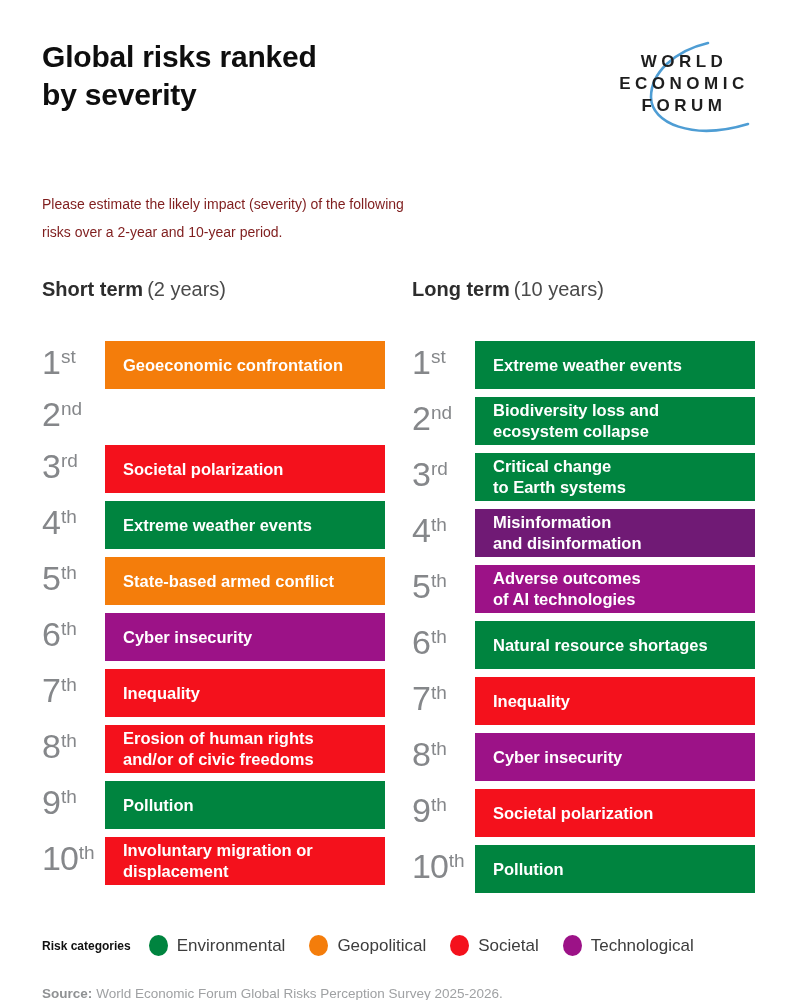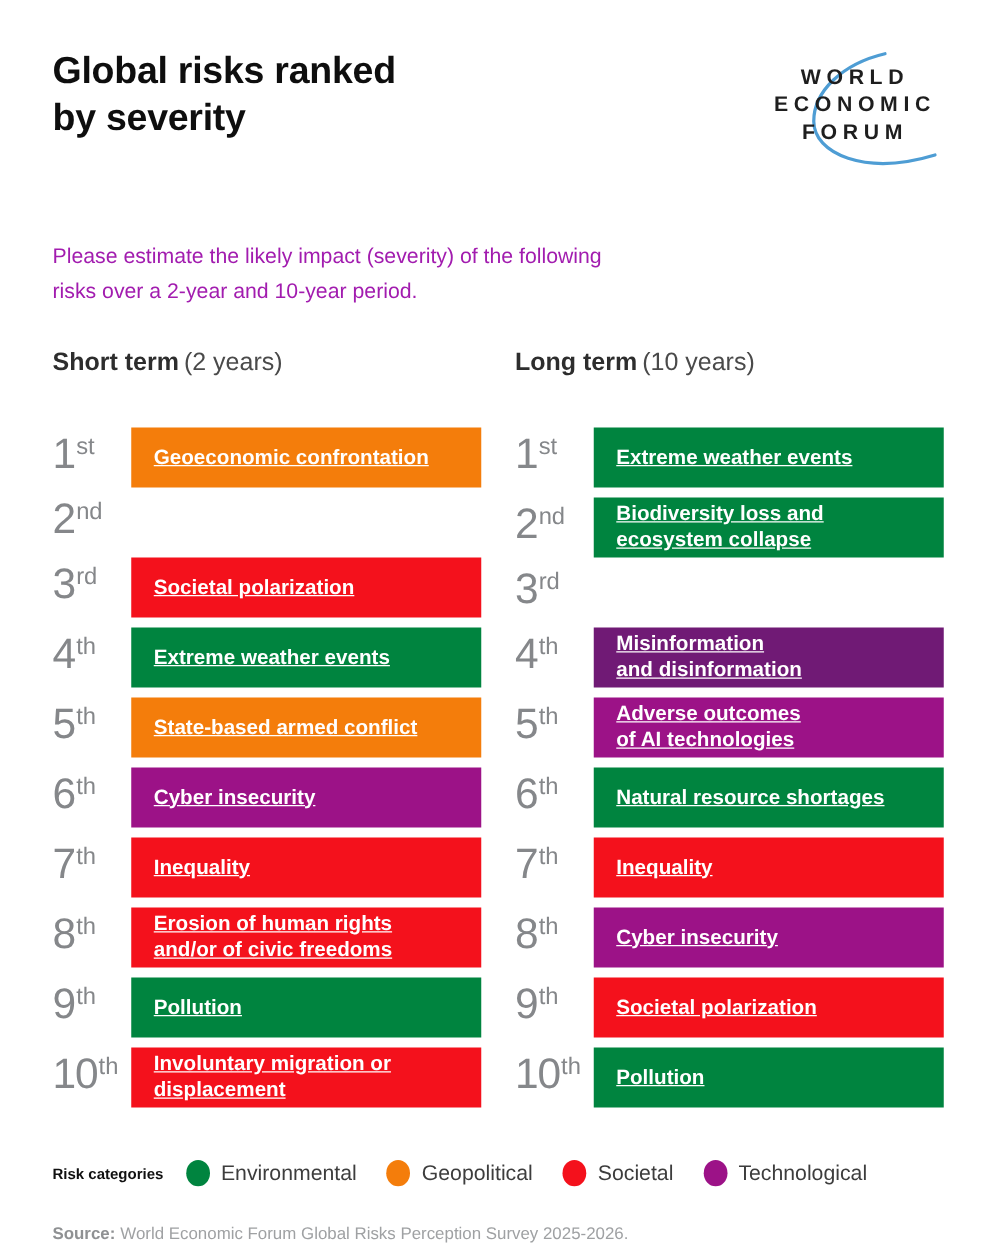--- a/index.html
+++ b/index.html
@@ -14,21 +14,21 @@
 
   .header { display: flex; justify-content: space-between; align-items: flex-start; }
   .title {
     font-size: 30px; line-height: 38px; font-weight: 700; color: #0e0e0e;
     white-space: pre-line; letter-spacing: -0.2px;
   }
   .logo { margin-right: 4px; margin-top: 2px; }
 
   .subtitle {
     margin-top: 48px;
-    font-size: 17px; line-height: 28px; color: #a21caf;
+    font-size: 14px; line-height: 28px; color: #7f1d1d;
     white-space: pre-line;
   }
 
   .columns { display: flex; margin-top: 32px; }
   .col { width: 343px; }
   .col + .col { margin-left: 27px; }
   .col h2 { font-size: 20px; font-weight: 400; margin-bottom: 40px; }
   .col h2 .ct { font-weight: 700; color: #2d2d2d; }
   .col h2 .cp { color: #4a4a4a; margin-left: 4px; }
 
@@ -40,21 +40,20 @@
   }
   .rank .ord { font-size: 19px; letter-spacing: 0; position: relative; top: -11px; margin-left: 1px; }
   .bar {
     flex: 1; height: 48px;
     display: flex; align-items: center;
     padding-left: 18px; padding-right: 6px;
   }
   .bar-label {
     color: #ffffff; font-weight: 700; font-size: 16.5px; line-height: 21px;
     white-space: pre-line;
-    text-decoration: underline;
   }
 
   .legend { display: flex; align-items: center; margin-top: 34px; }
   .legend-title { font-size: 12px; font-weight: 700; color: #101010; }
   .legend-items { display: flex; align-items: center; margin-left: 18px; justify-content: center; }
   .legend-entry { display: flex; align-items: center; margin-left: 24px; }
   .legend-entry:first-child { margin-left: 0; }
   .dot { width: 19px; height: 21px; border-radius: 50%; margin-right: 9px; flex: 0 0 19px; }
   .legend-label { font-size: 17px; color: #3d3d3d; }
 
@@ -164,20 +163,24 @@
           </div>
           <div class="row">
             <div class="rank"><span>2</span><span class="ord">nd</span></div>
             <div class="bar" style="background: rgb(0, 132, 63);">
               <span class="bar-label">Biodiversity loss and
 ecosystem collapse</span>
             </div>
           </div>
           <div class="row">
             <div class="rank"><span>3</span><span class="ord">rd</span></div>
+            <div class="bar" style="background: rgb(0, 132, 63);">
+              <span class="bar-label">Critical change
+to Earth systems</span>
+            </div>
           </div>
           <div class="row">
             <div class="rank"><span>4</span><span class="ord">th</span></div>
             <div class="bar" style="background: #701a75;">
               <span class="bar-label">Misinformation
 and disinformation</span>
             </div>
           </div>
           <div class="row">
             <div class="rank"><span>5</span><span class="ord">th</span></div>

